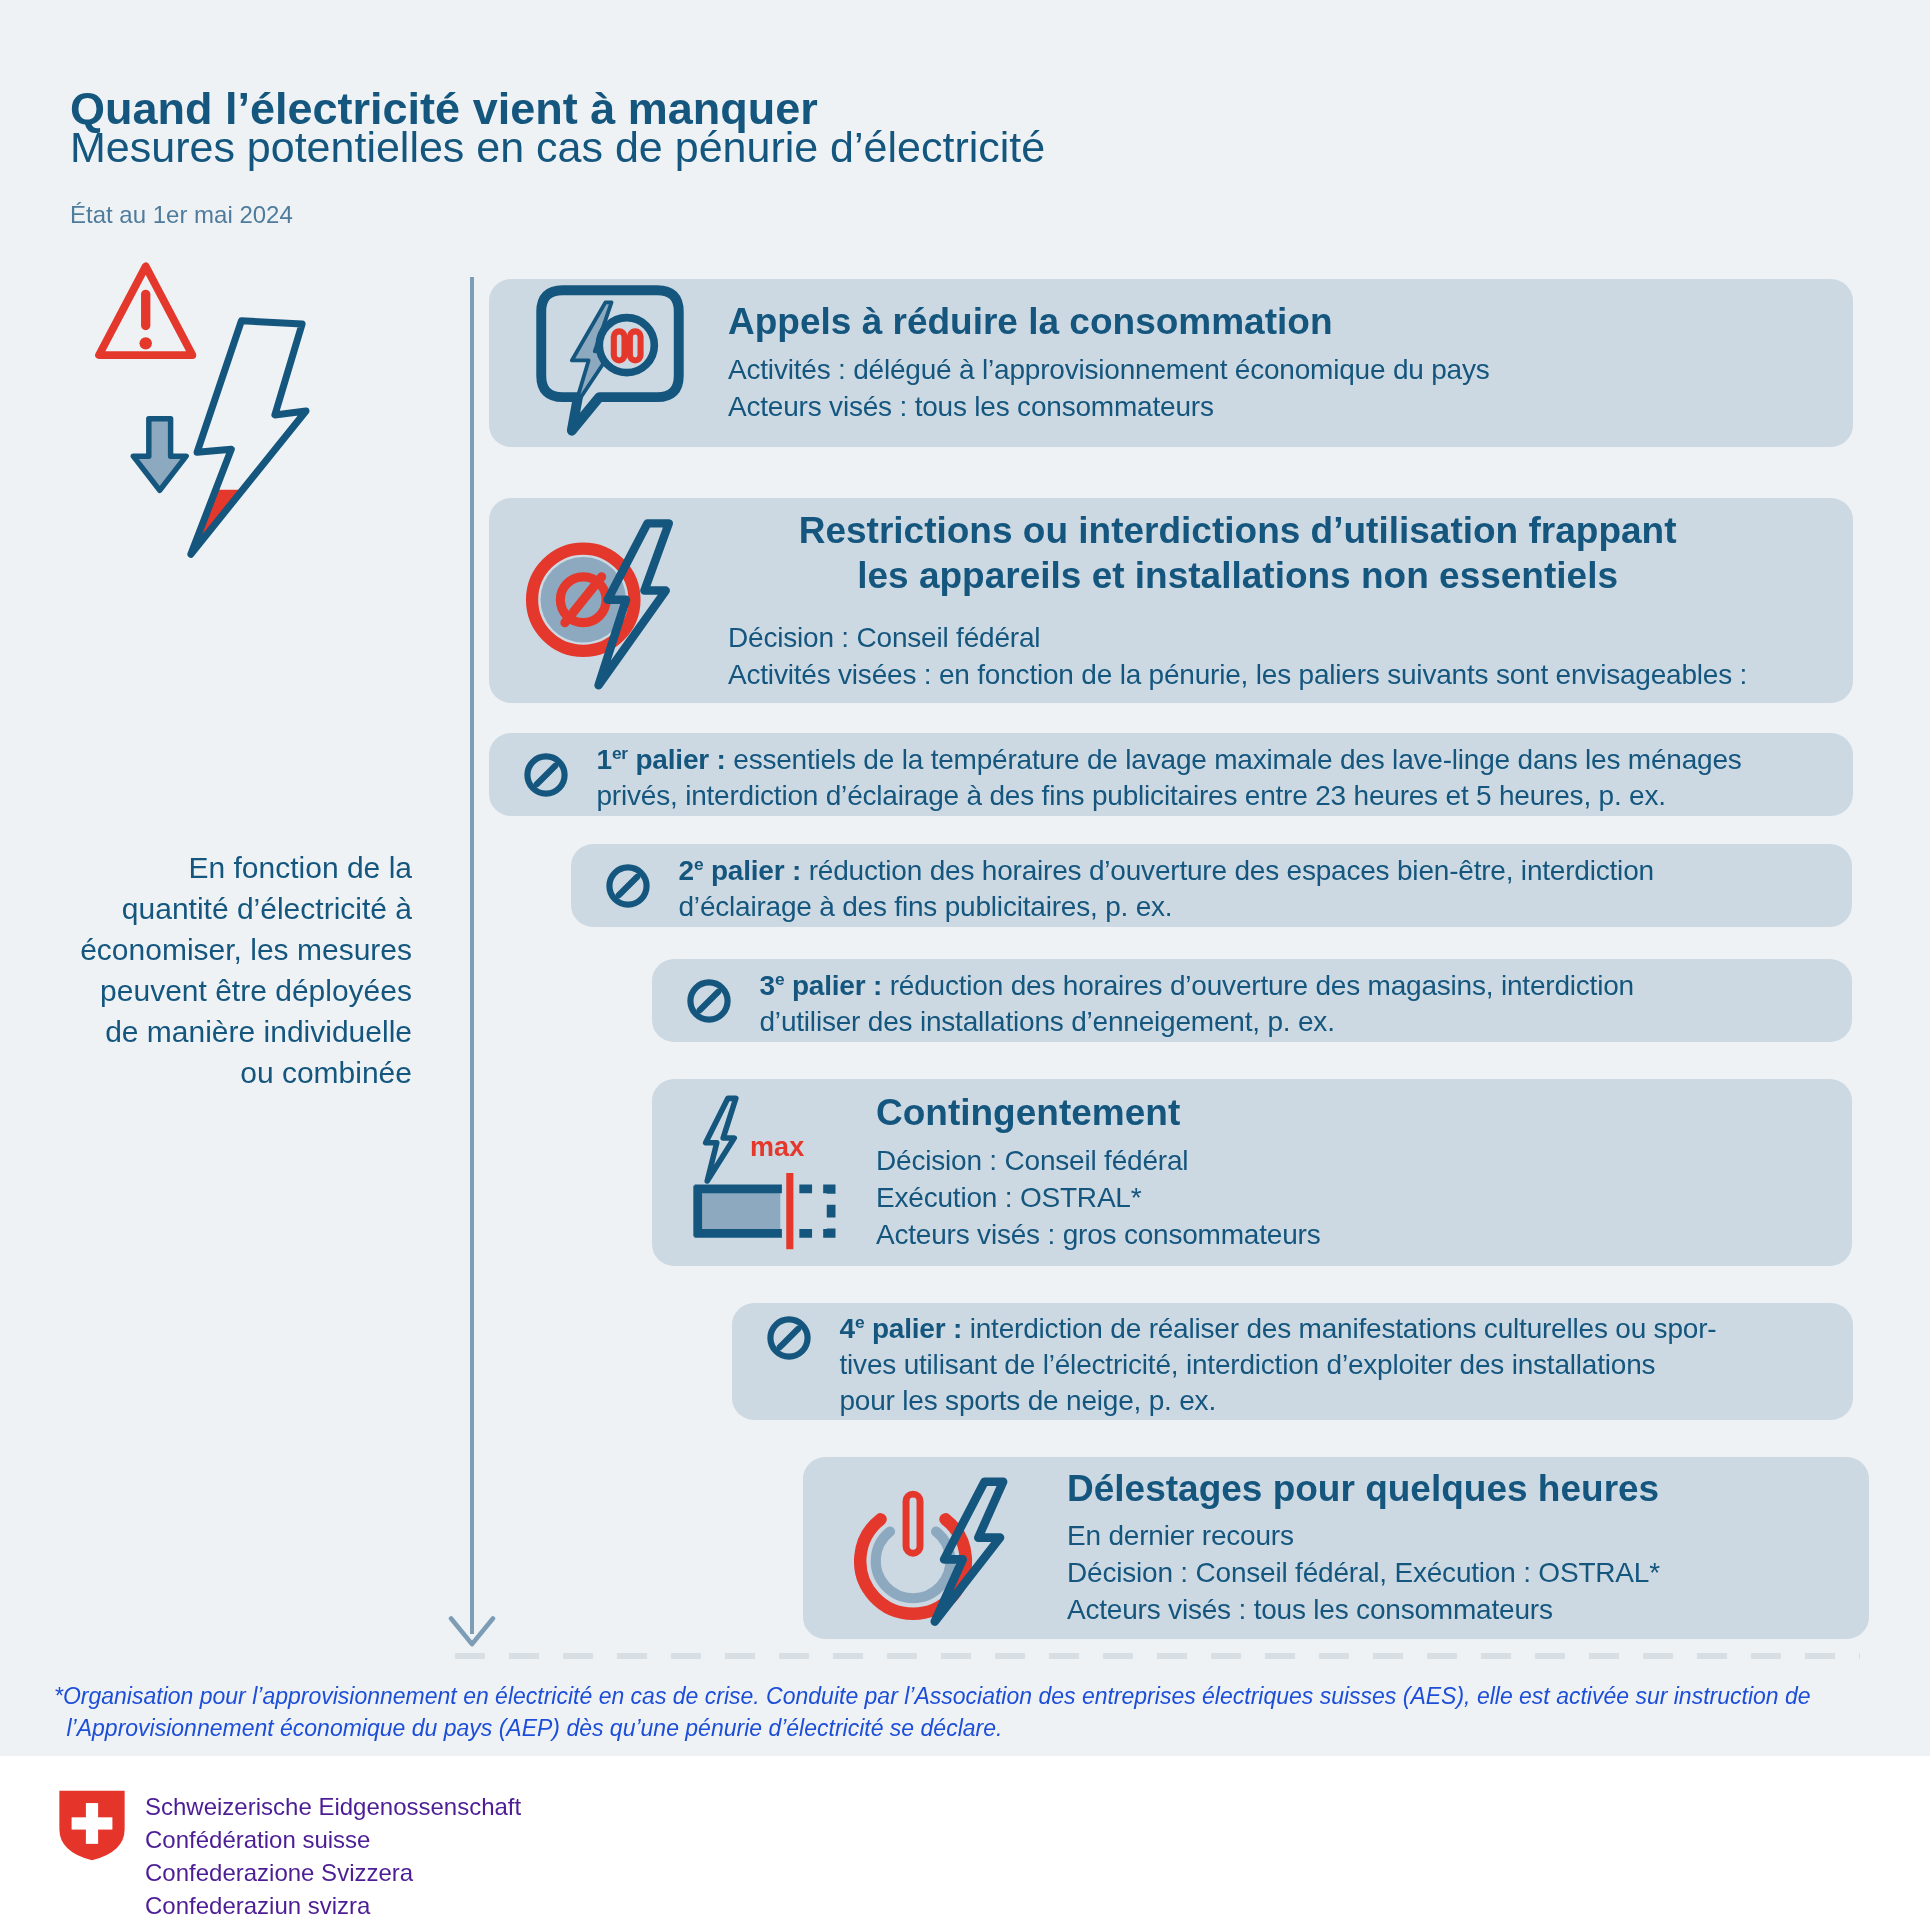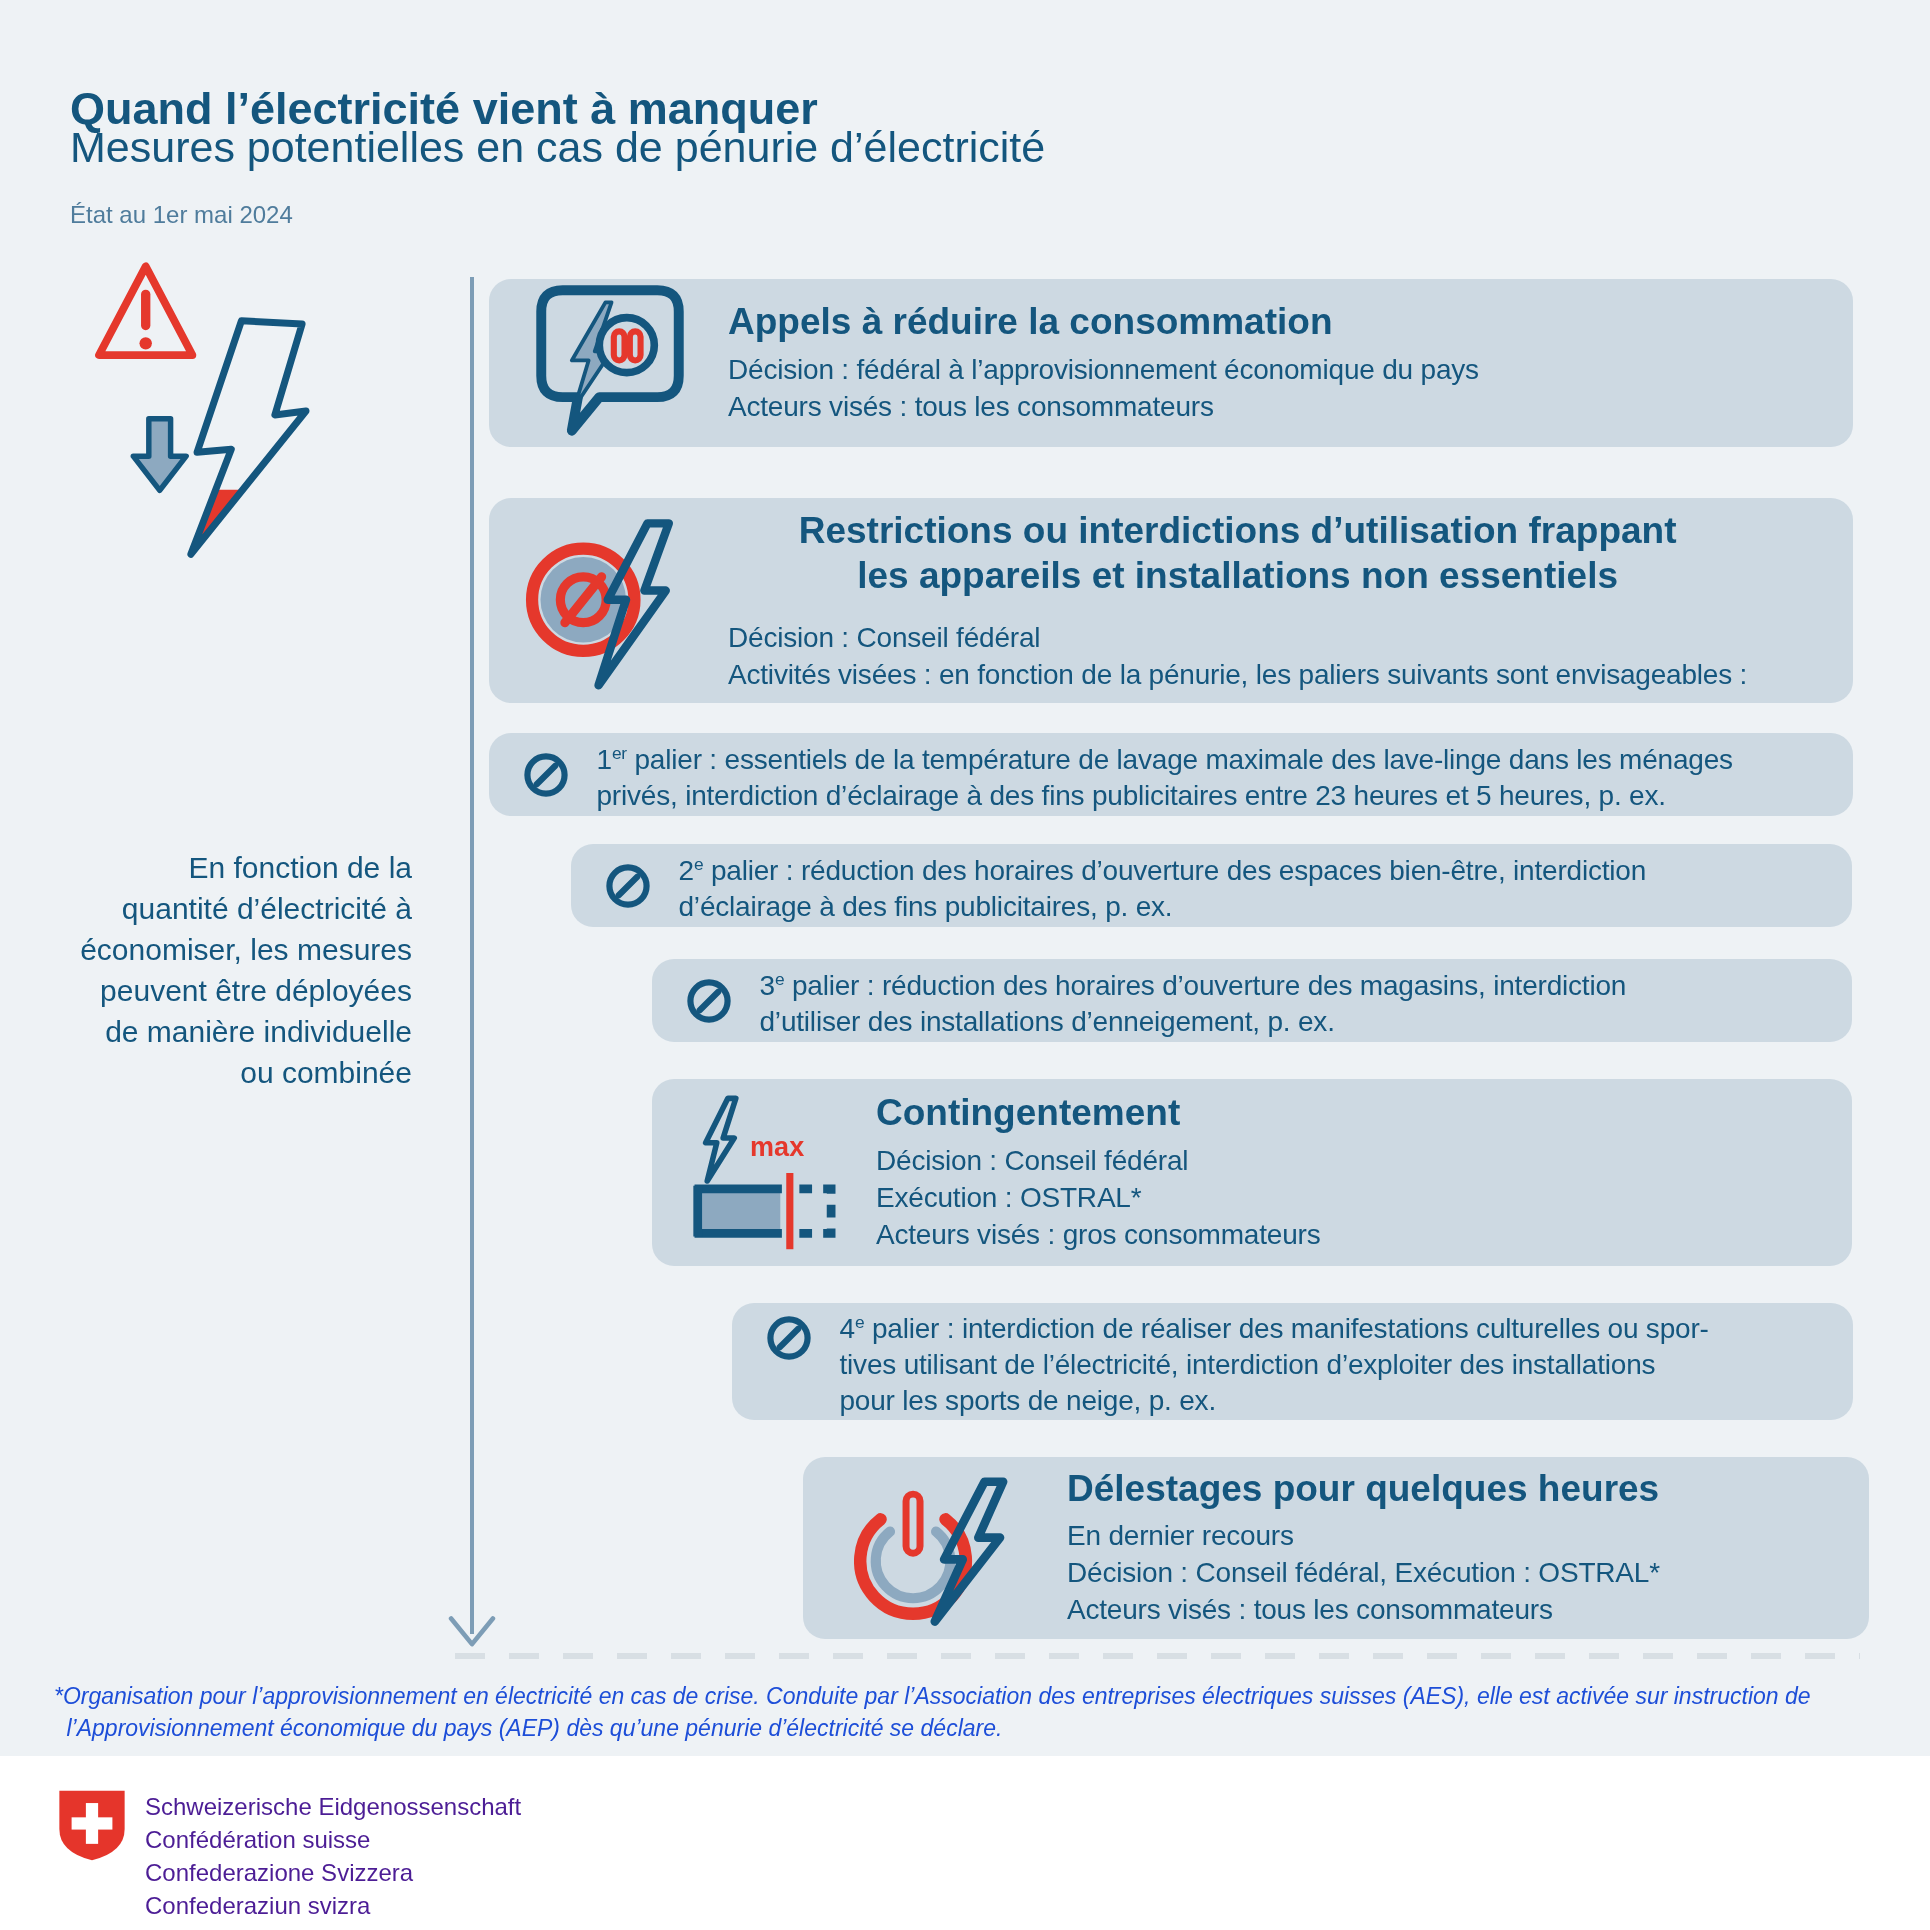--- a/index.html
+++ b/index.html
@@ -17,21 +17,21 @@
   .card{background:#cdd9e2;border-radius:22px;display:flex;align-items:center;color:#14567e;}
   .icon-box{flex:0 0 auto;display:flex;justify-content:center;align-items:center;}
   .content{margin-left:28px;padding-right:31px;}
   .card-title{font-size:37px;font-weight:700;margin-bottom:7.8px;white-space:nowrap;}
   .card-title2{font-size:37px;font-weight:700;line-height:45px;white-space:nowrap;}
   .title2-wrap{margin-bottom:21px;text-align:center;}
   .card-line{font-size:28px;line-height:37px;white-space:nowrap;letter-spacing:-0.2px;}
   .palier{background:#cdd9e2;border-radius:22px;display:flex;align-items:center;color:#14567e;}
   .palier .no-icon{flex:0 0 auto;margin-left:33px;}
   .palier-text{margin-left:26.5px;font-size:28px;line-height:36px;letter-spacing:-0.2px;}
-  .palier-text strong{font-weight:400;}
+  .palier-text strong{font-weight:700;}
   .palier-text .pl{white-space:nowrap;}
   sup{font-size:62%;}
   .footnote{left:54px;top:1680px;font-size:23px;font-style:italic;color:#1d4ed8;line-height:32px;}
   .footnote div{white-space:nowrap;}
   .footnote .fn2{margin-left:12.5px;}
   .white-band{left:0;top:1756px;width:1930px;height:174px;background:#ffffff;}
   .logo-text{left:145px;top:1790px;font-size:24px;line-height:33px;color:#4c1d95;}
   .logo-text div{white-space:nowrap;}
 </style>
 </head>
@@ -76,21 +76,21 @@
       <svg width="170" height="165" viewBox="0 0 110 108">
         <path d="M24,6 H86 Q100,6 100,20 V62 Q100,76 86,76 H48 L30,98 L34,76 H24 Q10,76 10,62 V20 Q10,6 24,6 Z" fill="none" stroke="#14567e" stroke-width="6.5" stroke-linejoin="round"></path>
         <polygon points="52,14 30,52 41,52 32,82 56,46 45,46 56,14" fill="#8da9c0" stroke="#14567e" stroke-width="2.5" stroke-linejoin="round"></polygon>
         <circle cx="66" cy="42" r="18" fill="#cdd9e2" stroke="#14567e" stroke-width="5"></circle>
         <rect x="57.5" y="33" width="7" height="19" rx="3.5" fill="none" stroke="#e5382c" stroke-width="4"></rect>
         <rect x="68" y="33" width="7" height="19" rx="3.5" fill="none" stroke="#e5382c" stroke-width="4"></rect>
       </svg>
     </div>
     <div class="content">
       <div class="card-title">Appels à réduire la consommation</div>
-      <div class="card-line">Décision : fédéral à l’approvisionnement économique du pays</div>
+      <div class="card-line">Activités : délégué à l’approvisionnement économique du pays</div>
       <div class="card-line">Acteurs visés : tous les consommateurs</div>
     </div>
   </div>
 
   <div class="abs card" style="left:489px;top:498px;width:1364px;height:205px;">
     <div class="icon-box" style="margin-left:30px;width:181px;">
       <svg width="176" height="191" viewBox="0 0 115 125">
         <circle cx="40" cy="62" r="28" fill="#8da9c0"></circle>
         <circle cx="40" cy="62" r="33.5" fill="none" stroke="#e5382c" stroke-width="8"></circle>
         <circle cx="40" cy="62" r="15" fill="none" stroke="#e5382c" stroke-width="6"></circle>

